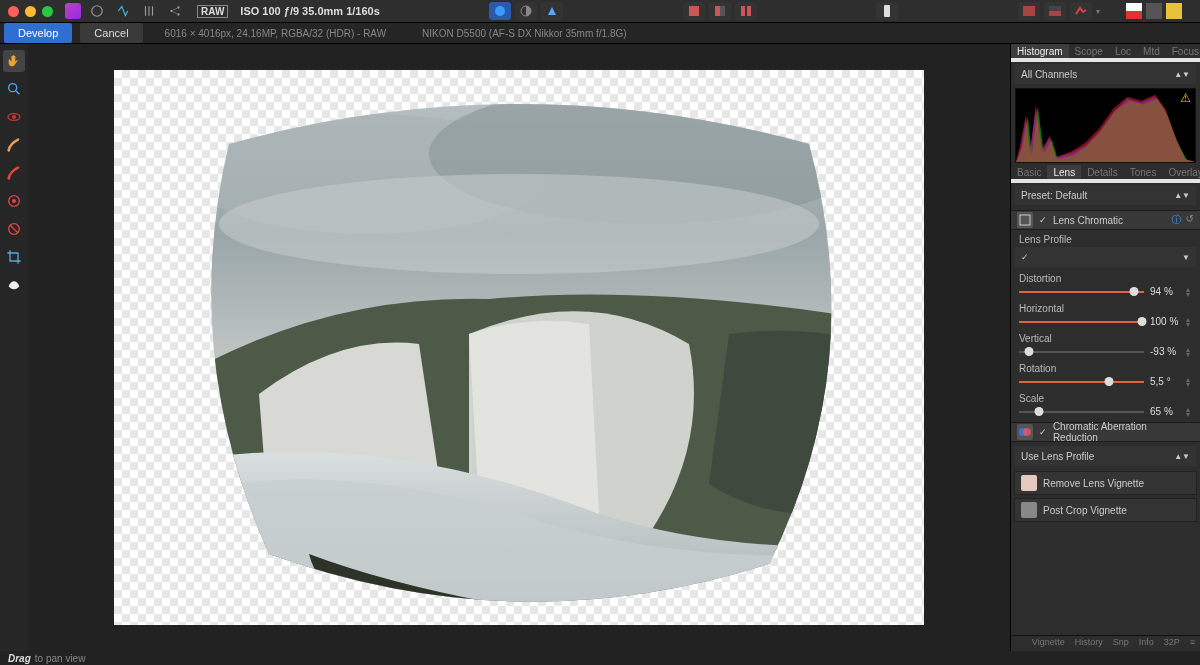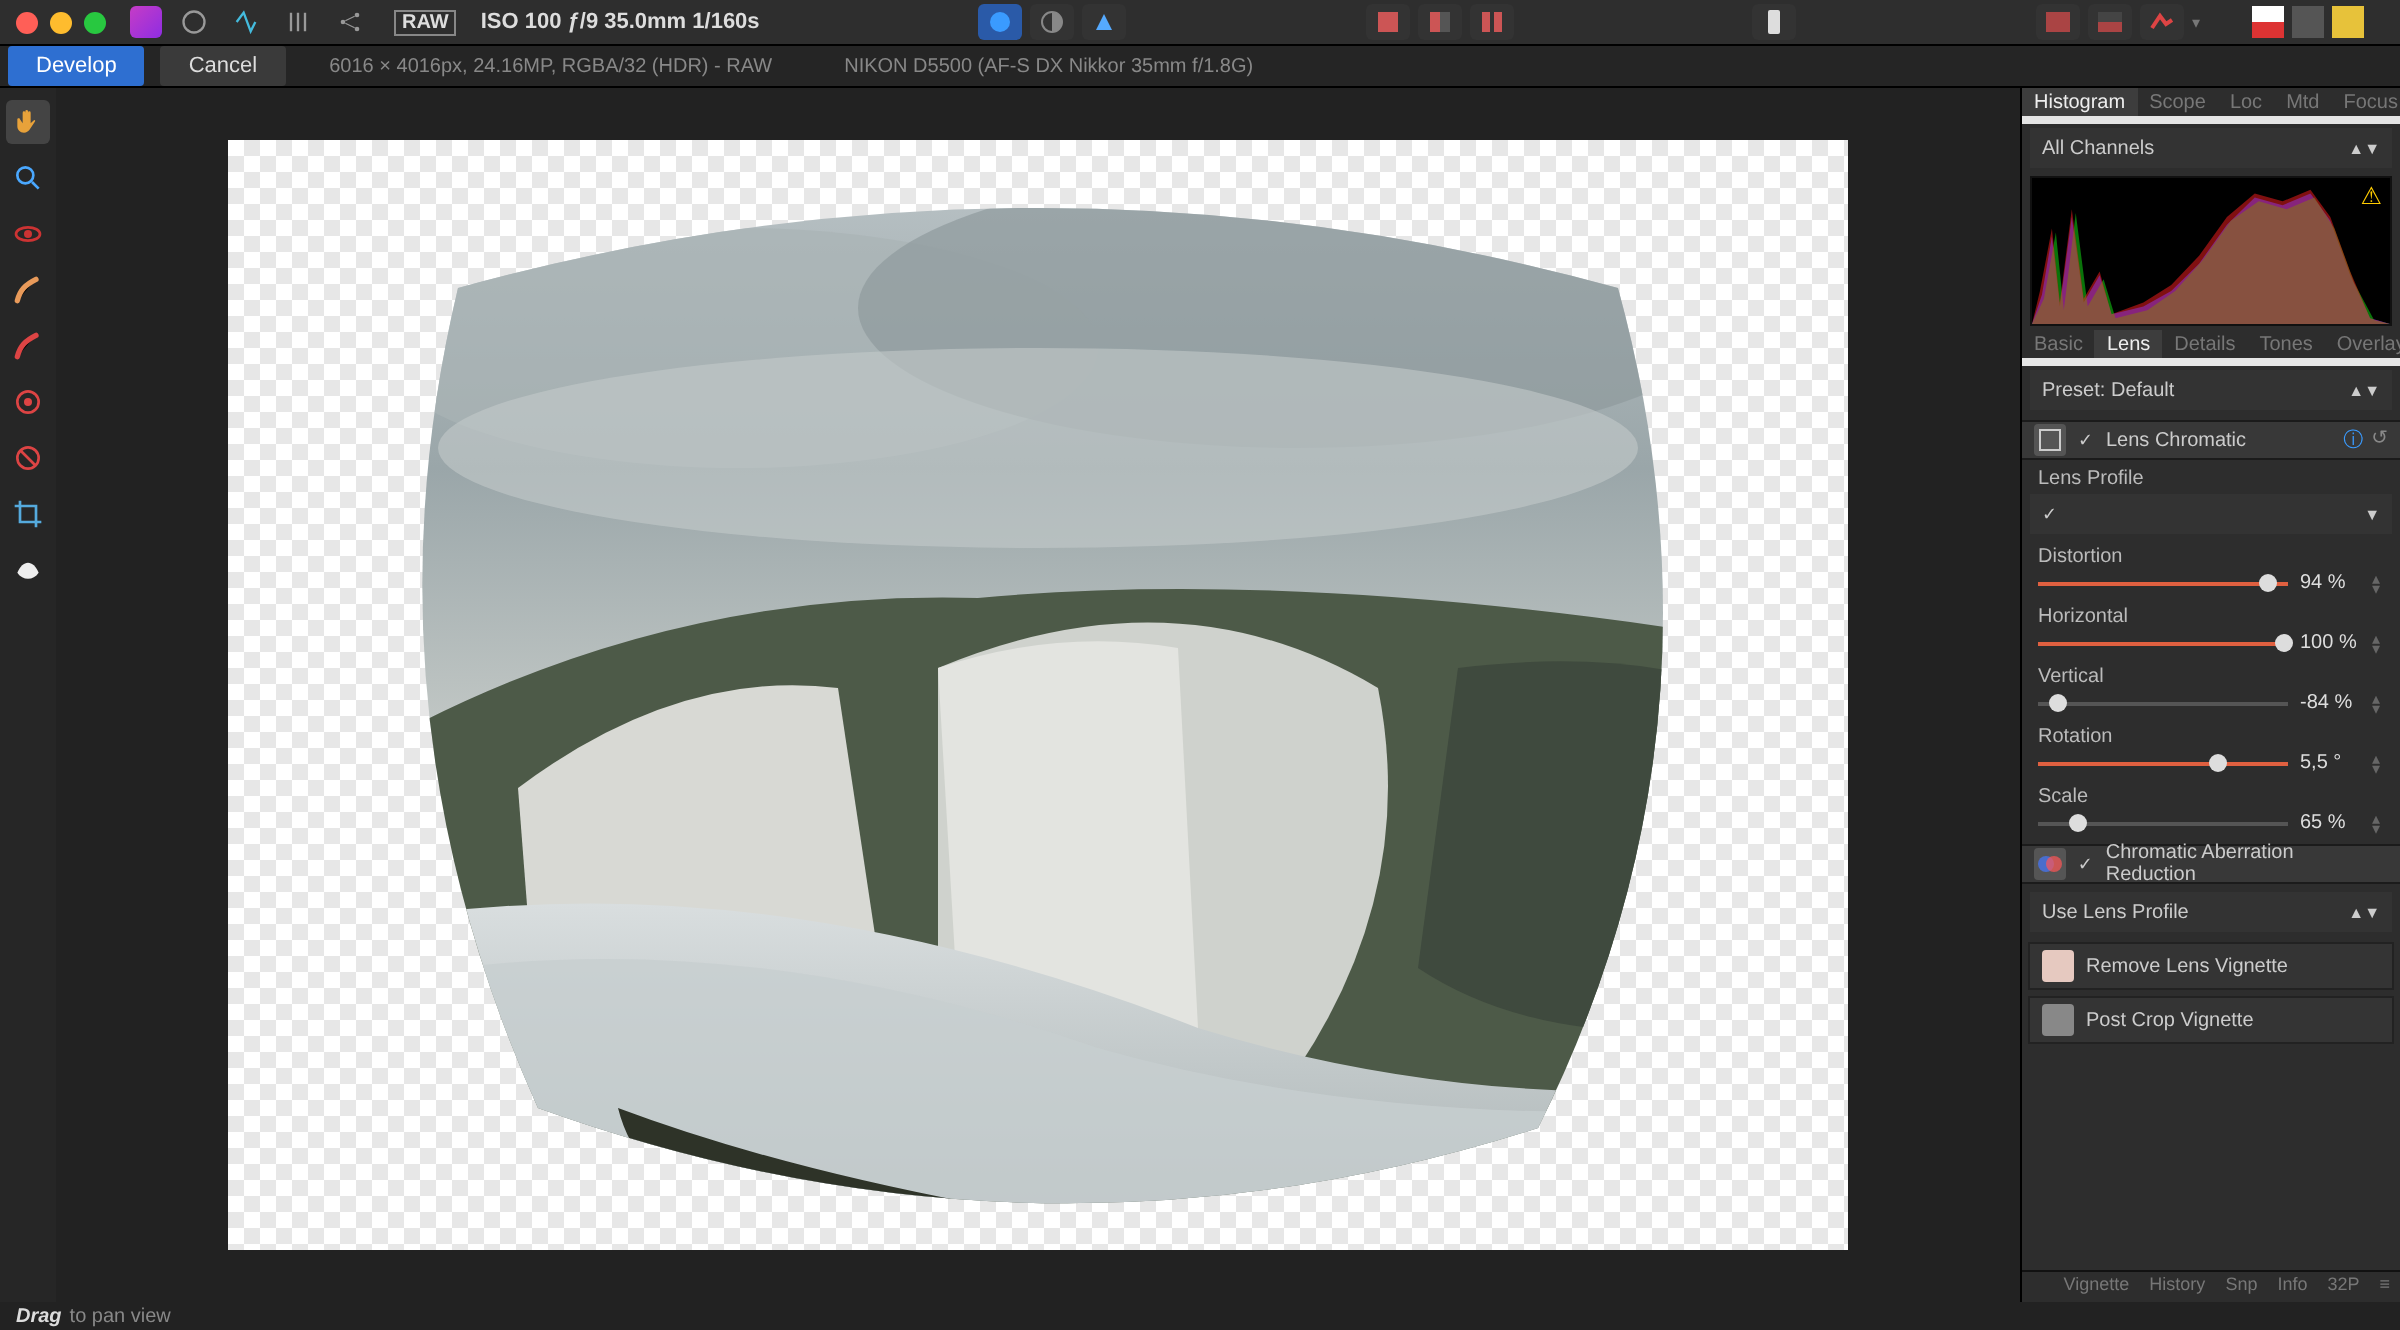--- a/index.html
+++ b/index.html
@@ -352,21 +352,21 @@
             <div class="knob" style="left: 98%;"></div>
           </div>
           <div class="valbox">100 %</div>
           <div class="stepper">▴<br>▾</div>
         </div>
         <div class="smalllabel">Vertical</div>
         <div class="slider">
           <div class="track grey">
             <div class="knob" style="left: 8%;"></div>
           </div>
-          <div class="valbox">-84 %</div>
+          <div class="valbox">-93 %</div>
           <div class="stepper">▴<br>▾</div>
         </div>
         <div class="smalllabel">Rotation</div>
         <div class="slider">
           <div class="track">
             <div class="knob" style="left: 72%;"></div>
           </div>
           <div class="valbox">5,5 °</div>
           <div class="stepper">▴<br>▾</div>
         </div>

